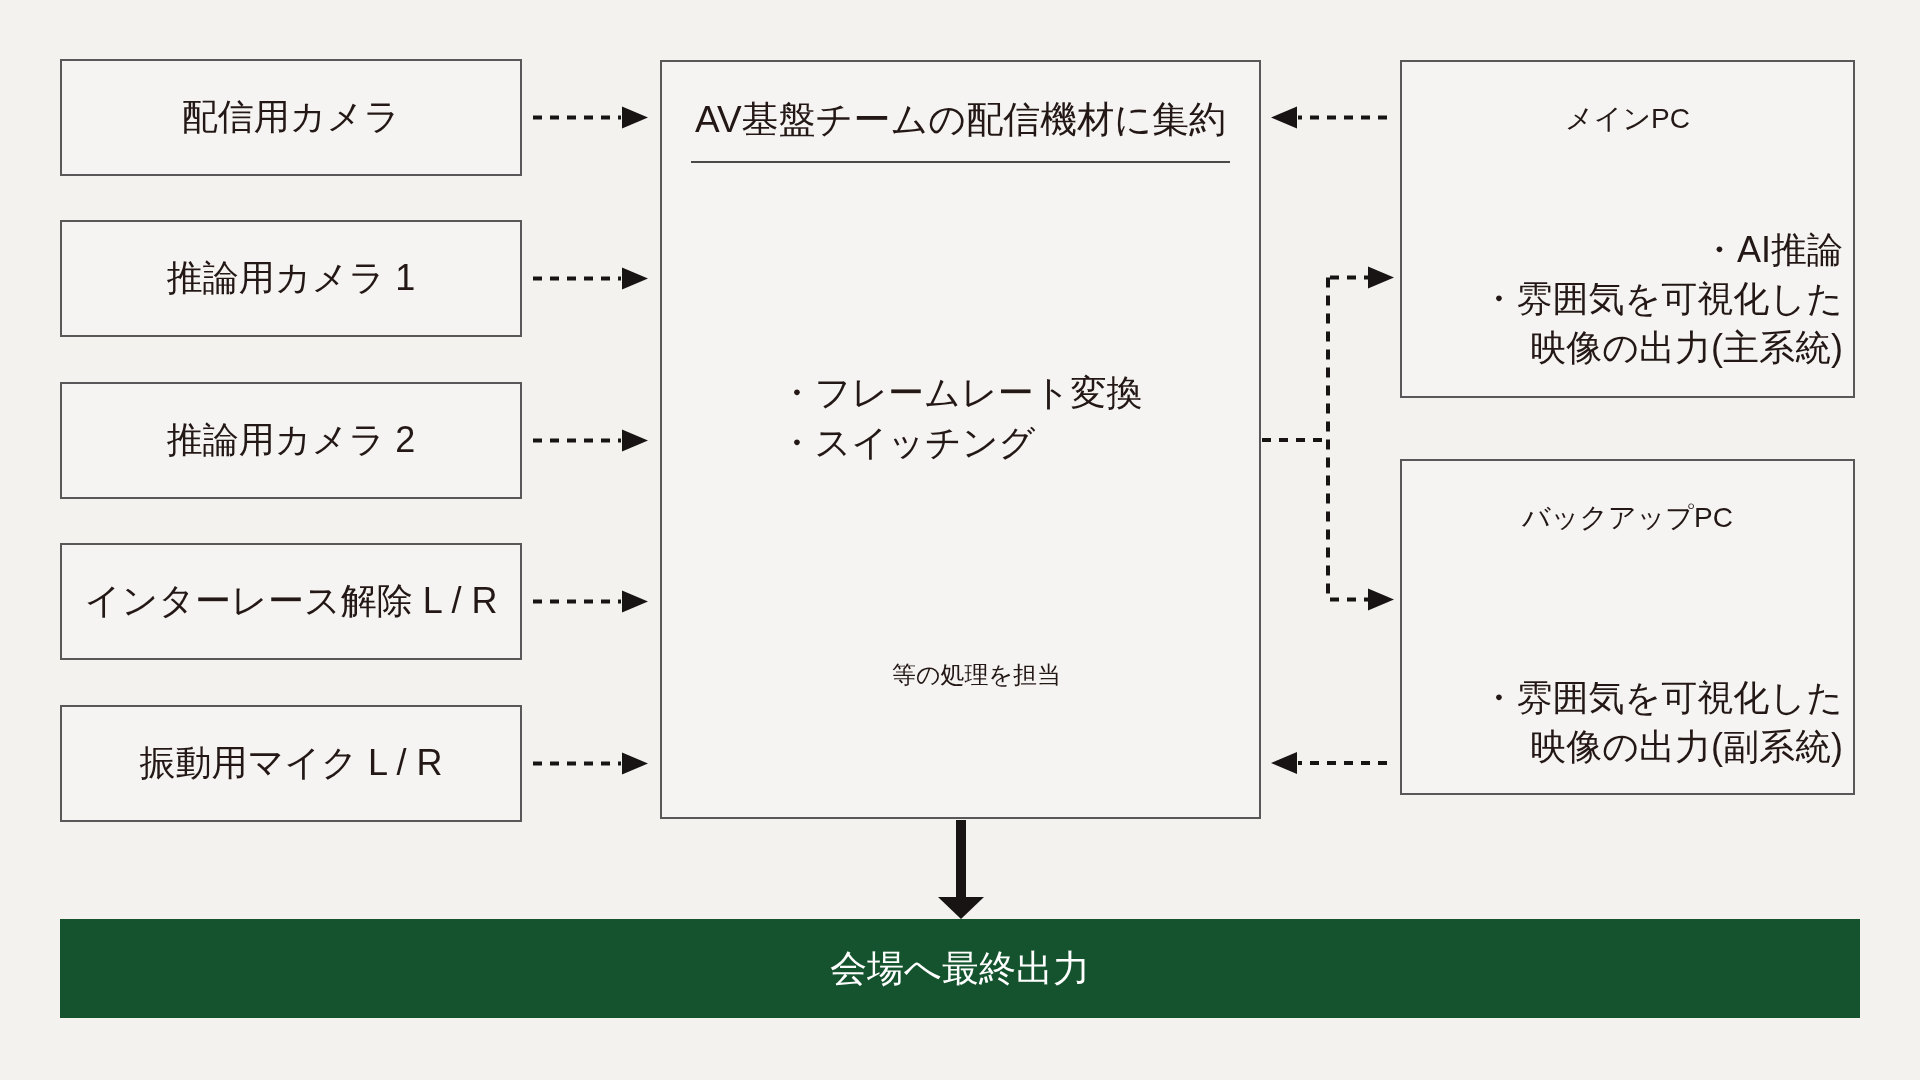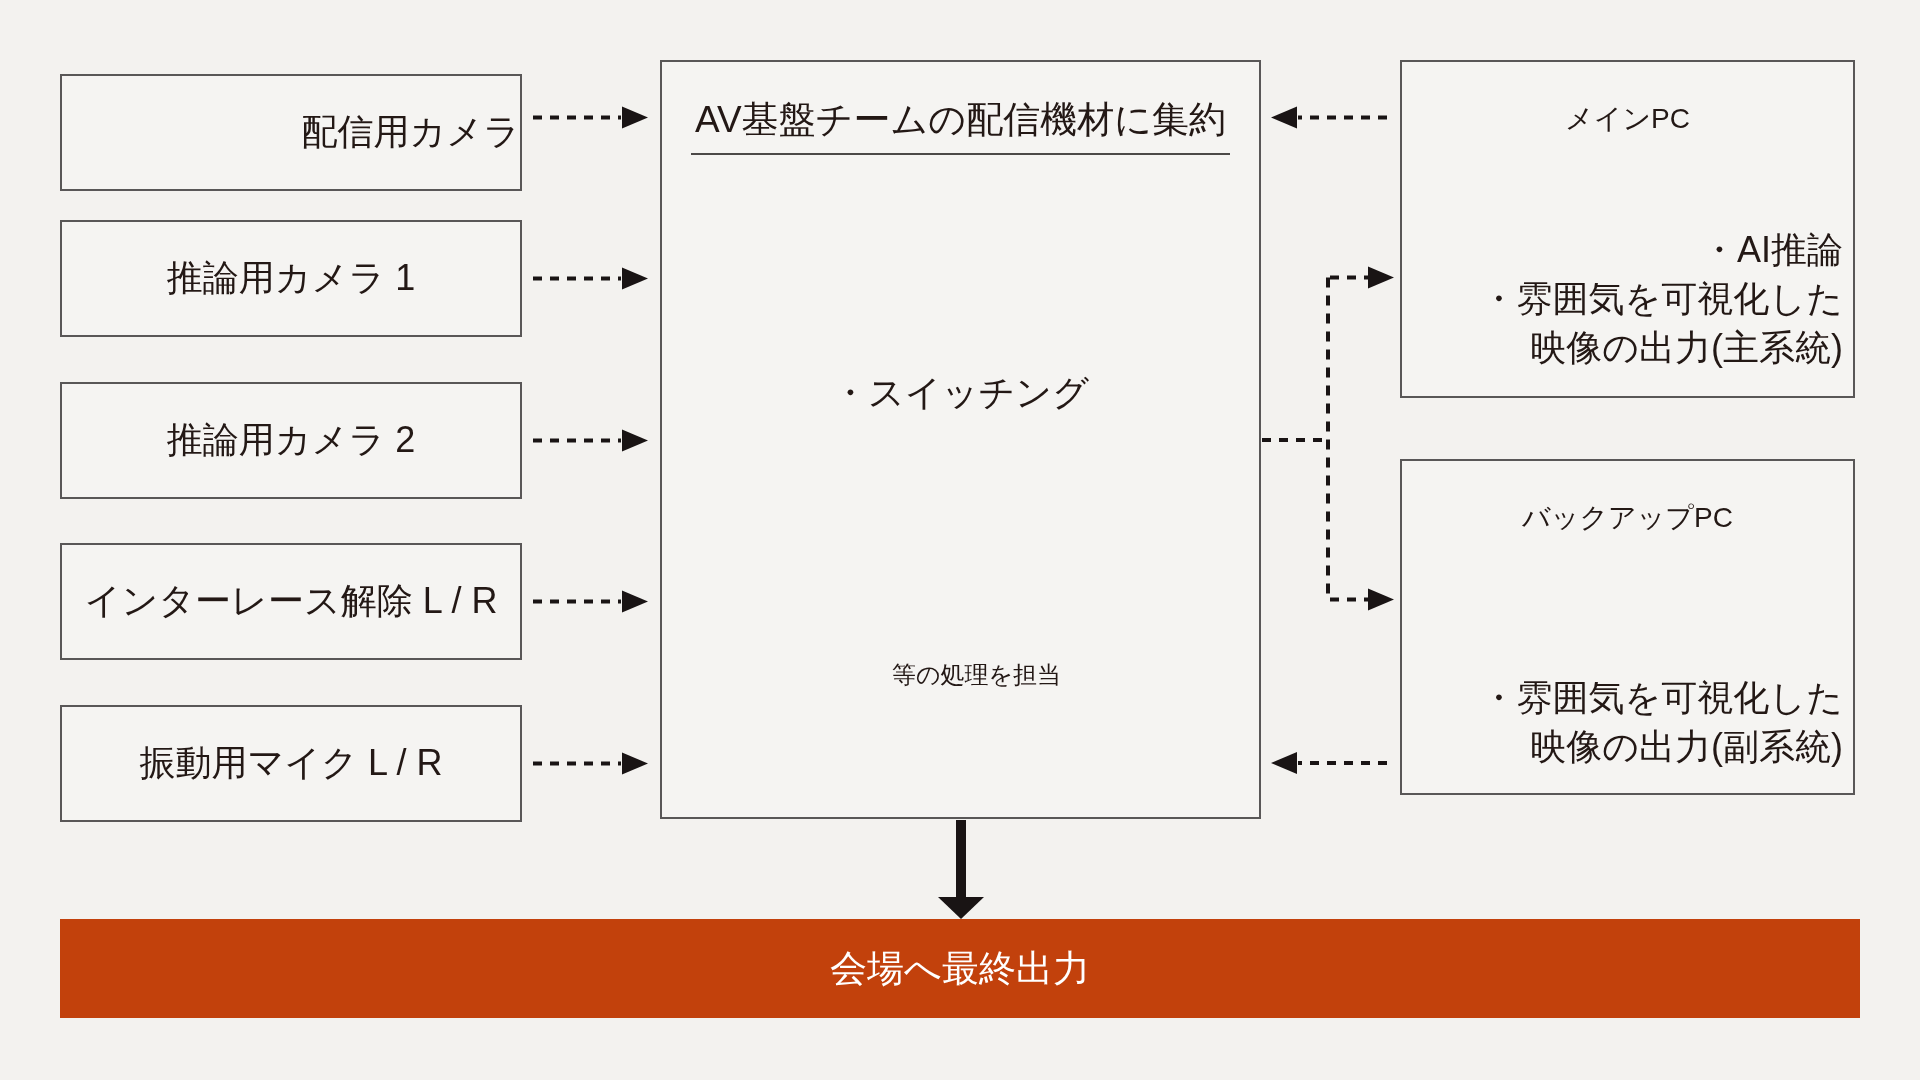--- a/index.html
+++ b/index.html
@@ -8,26 +8,26 @@
     background:#f3f2ef;
     font-family:"Liberation Sans",sans-serif;
     color:#231815;
   }
   .box{
     position:absolute;box-sizing:border-box;
     background:#f5f4f2;border:2px solid #595757;
   }
   .flexc{display:flex;align-items:center;justify-content:center;}
   .src-box{left:60px;width:462px;height:117px;font-size:36px;}
-  .src-1{top:74px;justify-content:flex-end;} .src-2{top:220px;} .src-3{top:382px;} .src-4{top:543px;} .src-5{top:705px;}
+  .src-1{top:59px;} .src-2{top:220px;} .src-3{top:382px;} .src-4{top:543px;} .src-5{top:705px;}
   .hub-box{left:660px;top:60px;width:601px;height:759px;}
   .hub-title-wrap{position:absolute;top:33px;left:0;width:100%;text-align:center;}
   .hub-title{
     display:inline-block;font-size:37px;line-height:50px;
-    padding:0 4px 8px 4px;border-bottom:2px solid #4c4948;
+    padding:0 4px 16px 4px;border-bottom:2px solid #4c4948;
   }
   .hub-bullets{
     position:absolute;top:306px;left:0;right:0;
     width:fit-content;margin:0 auto;
     font-size:36px;line-height:50px;text-align:left;white-space:nowrap;
   }
   .hub-footer{
     position:absolute;top:588px;left:16px;width:100%;
     text-align:center;font-size:24px;line-height:50px;
   }
@@ -40,21 +40,21 @@
   }
   .pc-bullets{
     position:absolute;left:56px;right:10px;
     font-size:36px;line-height:49px;text-align:right;white-space:nowrap;
   }
   .pc-main .pc-bullets{top:163px;}
   .pc-backup .pc-bullets{top:212px;}
   .cont{padding-left:37px;}
   .output-bar{
     position:absolute;left:60px;top:919px;width:1800px;height:99px;
-    background:#c2410c;color:#ffffff;font-size:37px;
+    background:#14532d;color:#ffffff;font-size:37px;
   }
   .arrow-layer{position:absolute;left:0;top:0;pointer-events:none;}
 </style>
 </head>
 <body>
 
 <div class="box src-box src-1 flexc">
   <span>配信用カメラ</span>
 </div>
 <div class="box src-box src-2 flexc">
@@ -68,20 +68,21 @@
 </div>
 <div class="box src-box src-5 flexc">
   <span>振動用マイク L / R</span>
 </div>
 
 <div class="box hub-box">
   <div class="hub-title-wrap">
     <span class="hub-title">AV基盤チームの配信機材に集約</span>
   </div>
   <div class="hub-bullets">
+    <div>・フレームレート変換</div>
     <div>・スイッチング</div>
   </div>
   <div class="hub-footer">等の処理を担当</div>
 </div>
 
 <div class="box pc-box pc-main">
   <div class="pc-title">メインPC</div>
   <div class="pc-bullets">
     <div>・AI推論</div>
     <div>・雰囲気を可視化した</div>

